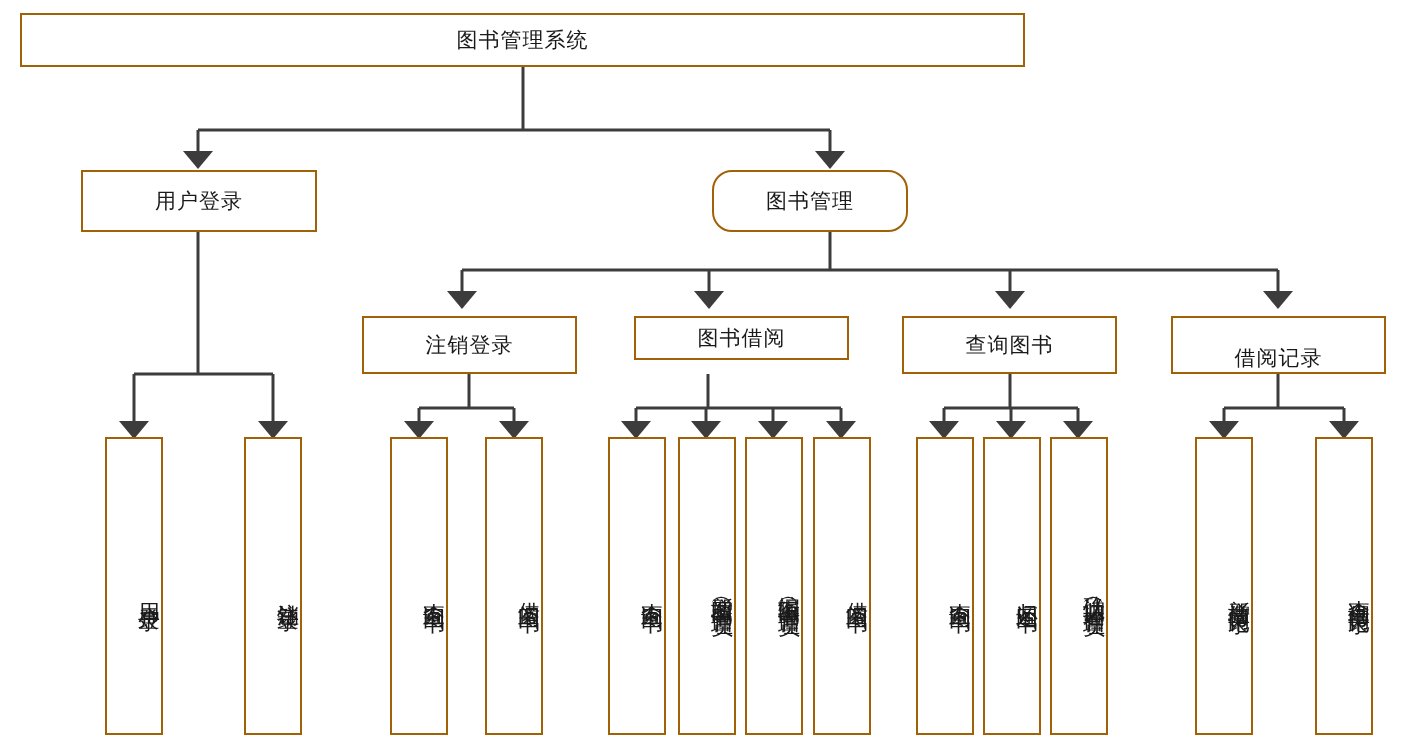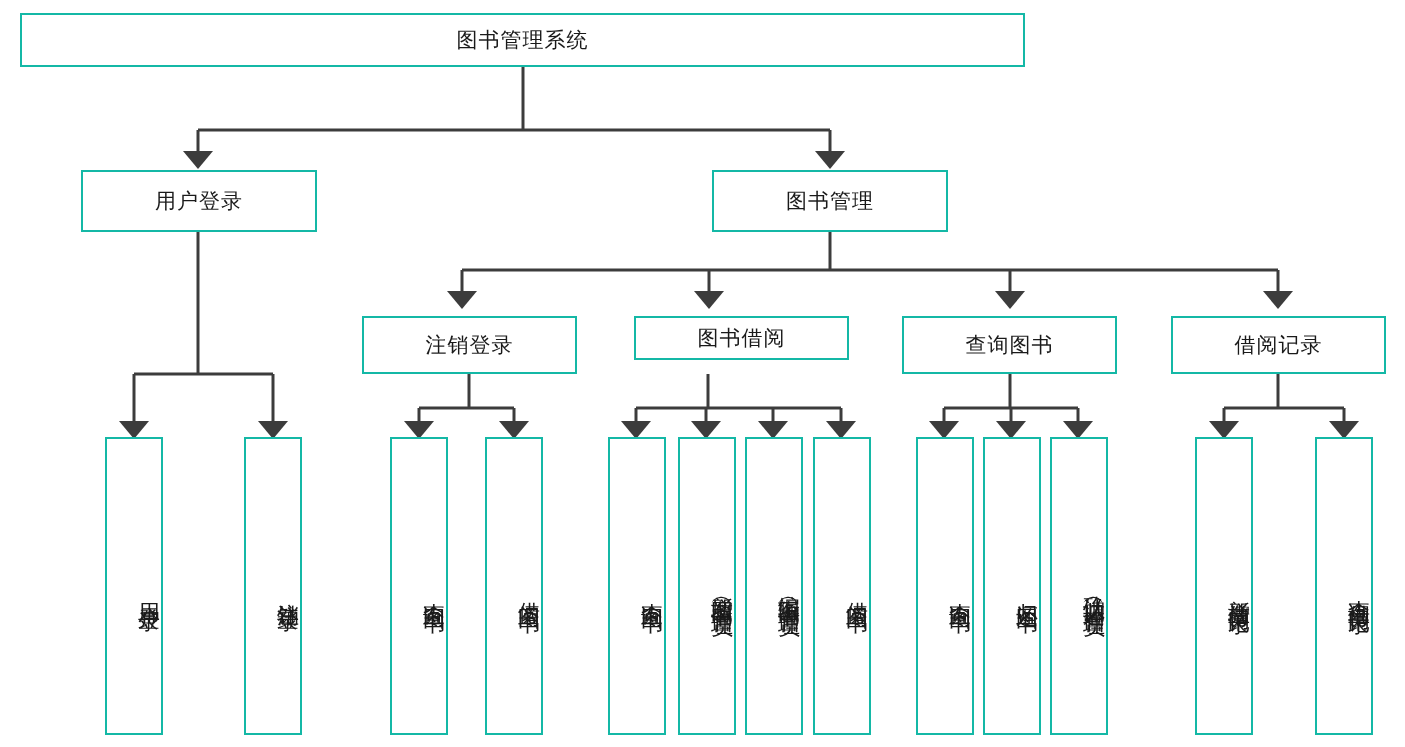--- a/index.html
+++ b/index.html
@@ -20,21 +20,21 @@
   svg.lines {
     position: absolute;
     left: 0; top: 0;
     width: 1405px;
     height: 747px;
     pointer-events: none;
   }
   .node {
     position: absolute;
     box-sizing: border-box;
-    border: 2px solid #14b8a6;
+    border: 2px solid #a16207;
     background: #ffffff;
     display: flex;
     align-items: center;
     justify-content: center;
     color: #1a1a1a;
   }
   .node.horiz {
     font-size: 21px;
     letter-spacing: 1px;
   }
@@ -119,34 +119,34 @@
     </g>
   </svg>
 
   <div class="node horiz" style="left:20px; top:13px; width:1005px; height:54px;">
     <span>图书管理系统</span>
   </div>
 
   <div class="node horiz" style="left:81px; top:170px; width:236px; height:62px;">
     <span>用户登录</span>
   </div>
-  <div class="node horiz" style="left:712px; top:170px; width:236px; height:62px;">
+  <div class="node horiz" style="left:712px; top:170px; width:196px; height:62px;border-radius:20px;">
     <span>图书管理</span>
   </div>
 
   <div class="node horiz" style="left:362px; top:316px; width:215px; height:58px;">
     <span>注销登录</span>
   </div>
   <div class="node horiz" style="left:634px; top:316px; width:215px; height:44px;">
     <span>图书借阅</span>
   </div>
   <div class="node horiz" style="left:902px; top:316px; width:215px; height:58px;">
     <span>查询图书</span>
   </div>
-  <div class="node horiz" style="left:1171px; top:316px; width:215px; height:58px;">
+  <div class="node horiz" style="left:1171px; top:316px; width:215px; height:58px;align-items:flex-end;">
     <span>借阅记录</span>
   </div>
 
   <div class="node vert" style="left:105px; top:437px; width:58px; height:298px;">
     <span>用户登录</span>
   </div>
   <div class="node vert" style="left:244px; top:437px; width:58px; height:298px;">
     <span>注销登录</span>
   </div>
 

